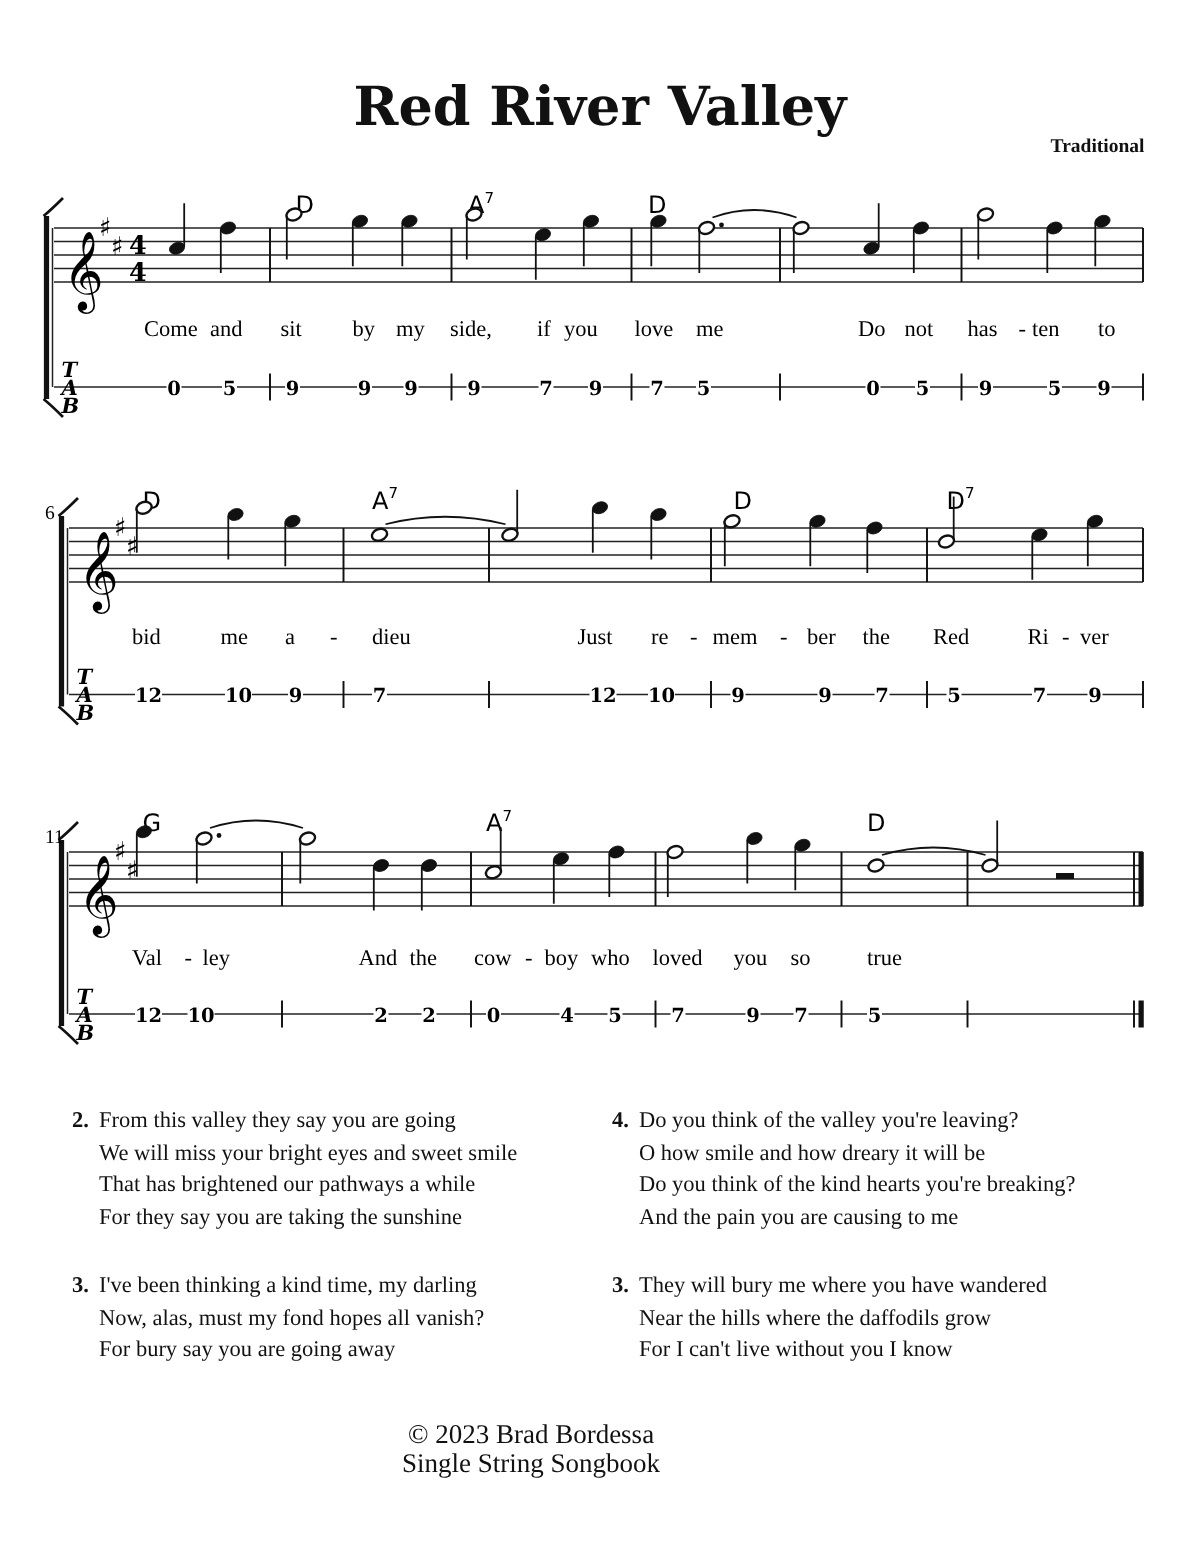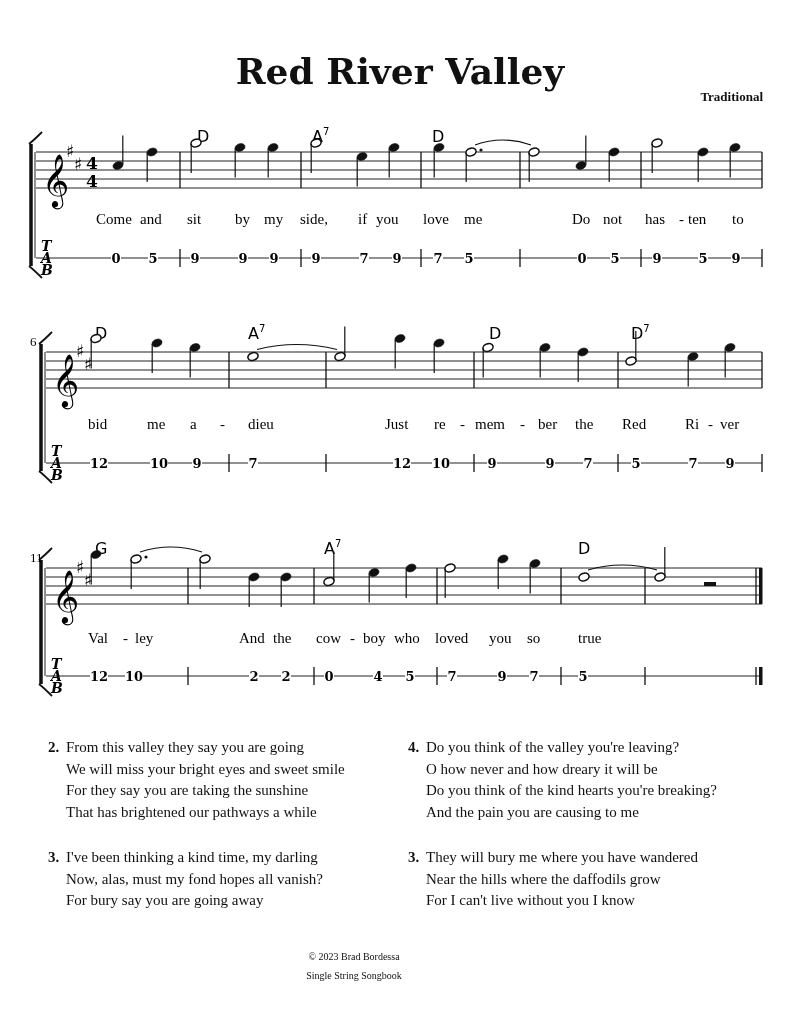--- a/index.html
+++ b/index.html
@@ -4,21 +4,21 @@
 <style>
   html, body { margin: 0; padding: 0; background: #ffffff; }
   body { width: 800px; height: 1035px; position: relative; overflow: hidden; font-family: "DejaVu Serif", serif; color: #111; }
   .title { position: absolute; top: 50px; left: 0; width: 800px; text-align: center; font-family: "DejaVu Serif", serif; font-weight: bold; font-size: 36px; }
   .composer { position: absolute; top: 89px; right: 37px; font-size: 13px; font-family: "Liberation Serif", serif; font-weight: bold; }
   svg.score { position: absolute; left: 0; top: 0; }
   .verses { position: absolute; top: 737px; left: 0; width: 800px; font-family: "Liberation Serif", serif; font-size: 15px; line-height: 21.5px; }
   .verse { position: absolute; width: 360px; }
   .verse .num { position: absolute; left: -18px; font-weight: bold; }
   .verse-line { display: block; white-space: nowrap; }
-  .footer { position: absolute; top: 947px; left: 0; width: 708px; text-align: center; font-family: "Liberation Serif", serif; font-size: 10px; line-height: 19px; }
+  .footer { position: absolute; top: 947px; left: 0; width: 708px; text-align: center; font-family: "Liberation Serif", serif; font-size: 18px; line-height: 19px; }
   .chord { font-family: "DejaVu Sans", sans-serif; font-size: 16px; }
   .lyric { font-family: "Liberation Serif", serif; font-size: 15px; }
   .tabnum { font-family: "DejaVu Serif", serif; font-weight: bold; font-size: 13px; }
   .measnum { font-family: "Liberation Serif", serif; font-size: 13px; }
 </style>
 </head>
 <body>
 
 <div class="title">Red River Valley</div>
 <div class="composer">Traditional</div>
@@ -422,33 +422,33 @@
       <rect x="578" y="670" width="10" height="12" fill="#fff"></rect>
       <text x="583" y="681" text-anchor="middle" class="tabnum">5</text>
     </g>
   </svg>
 
 <div class="verses">
   <div class="verse" style="left:66px; top:0px;">
     <span class="num">2.</span>
     <span class="verse-line">From this valley they say you are going</span>
     <span class="verse-line">We will miss your bright eyes and sweet smile</span>
+    <span class="verse-line">That has brightened our pathways a while</span>
     <span class="verse-line">For they say you are taking the sunshine</span>
-    <span class="verse-line">That has brightened our pathways a while</span>
   </div>
   <div class="verse" style="left:66px; top:110px;">
     <span class="num">3.</span>
     <span class="verse-line">I've been thinking a kind time, my darling</span>
     <span class="verse-line">Now, alas, must my fond hopes all vanish?</span>
     <span class="verse-line">For bury say you are going away</span>
   </div>
   <div class="verse" style="left:426px; top:0px;">
     <span class="num">4.</span>
     <span class="verse-line">Do you think of the valley you're leaving?</span>
-    <span class="verse-line">O how never and how dreary it will be</span>
+    <span class="verse-line">O how smile and how dreary it will be</span>
     <span class="verse-line">Do you think of the kind hearts you're breaking?</span>
     <span class="verse-line">And the pain you are causing to me</span>
   </div>
   <div class="verse" style="left:426px; top:110px;">
     <span class="num">3.</span>
     <span class="verse-line">They will bury me where you have wandered</span>
     <span class="verse-line">Near the hills where the daffodils grow</span>
     <span class="verse-line">For I can't live without you I know</span>
   </div>
 </div>

